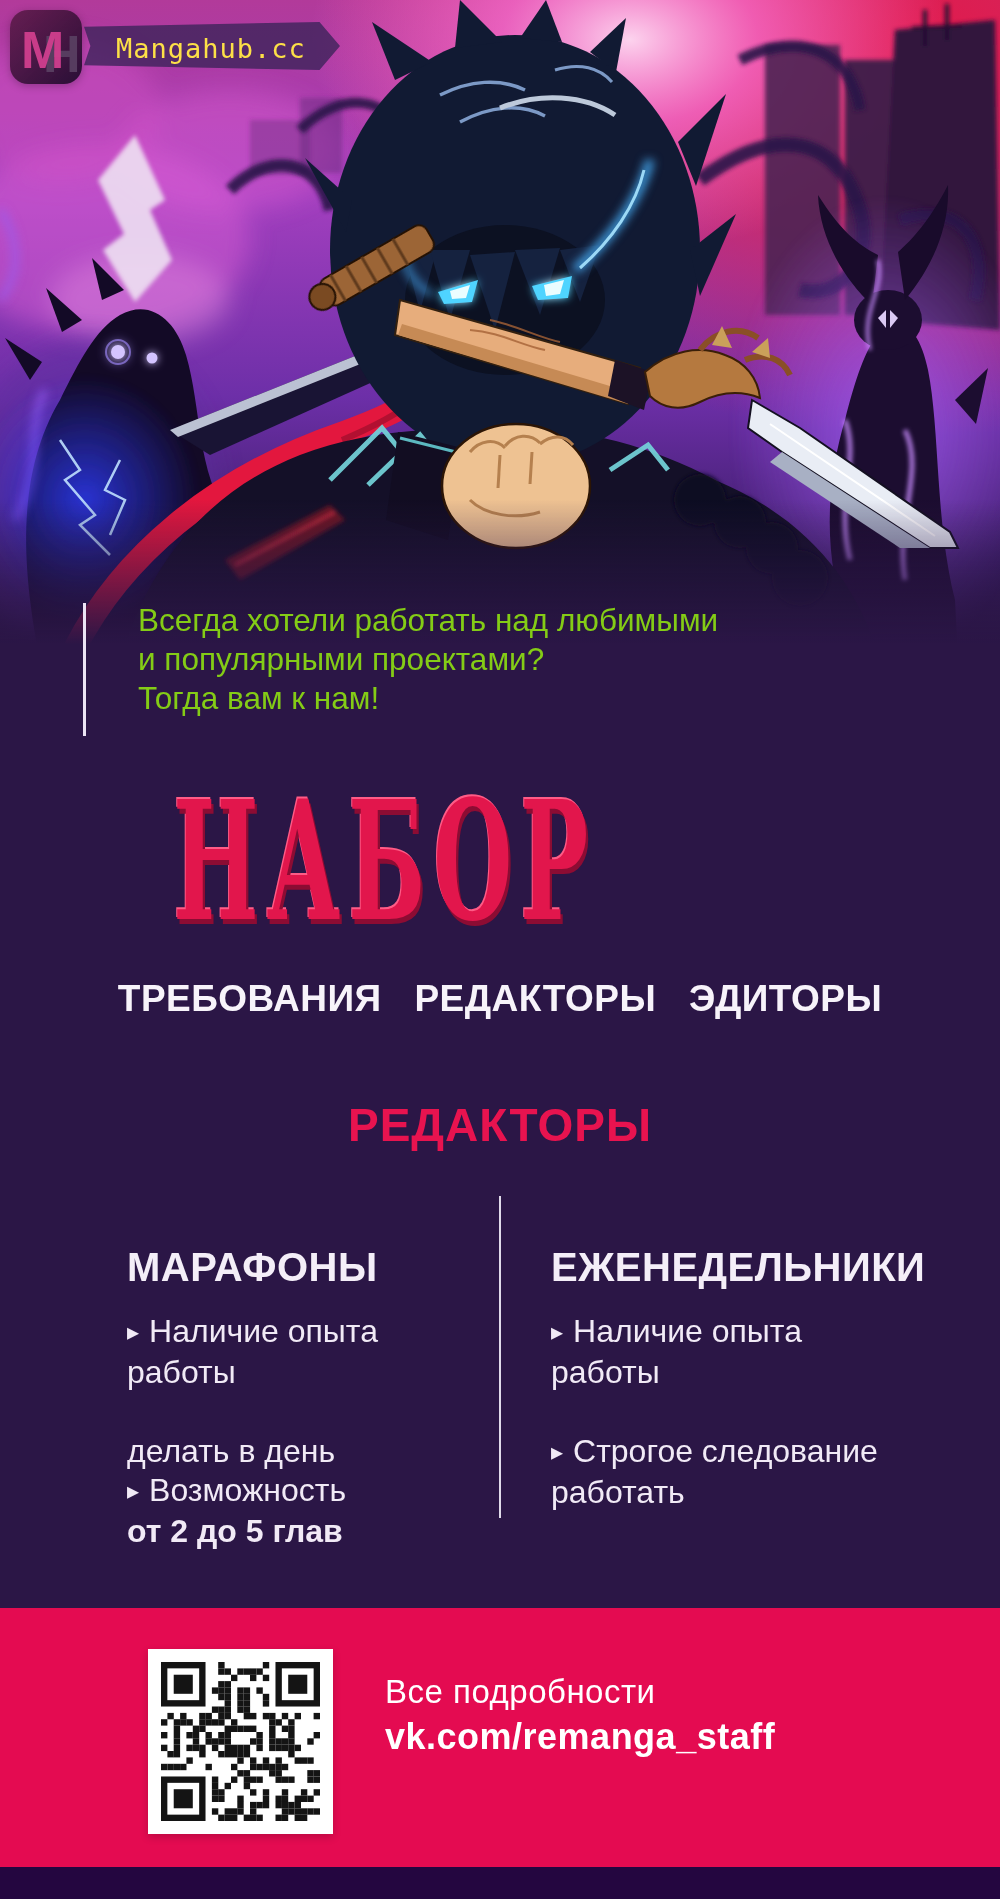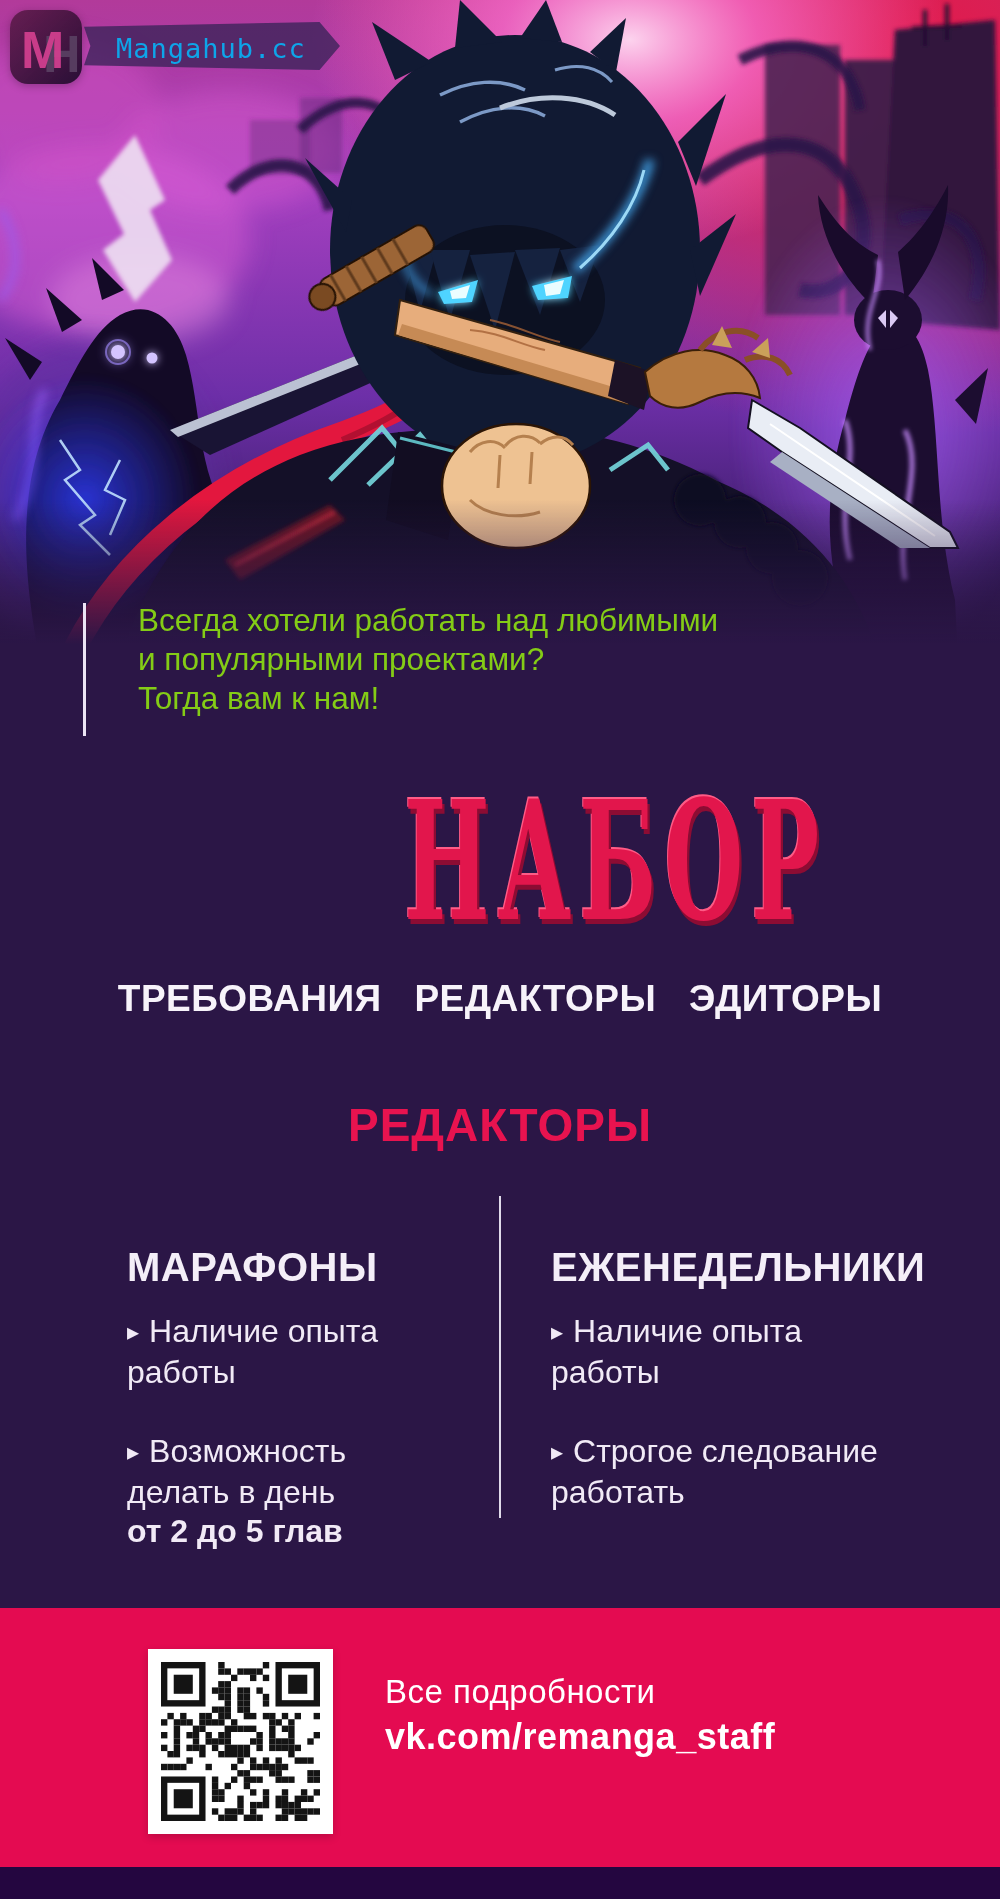--- a/index.html
+++ b/index.html
@@ -13,29 +13,29 @@
   
   .wm-box{position:absolute;left:10px;top:10px;width:72px;height:74px;border-radius:18px;
           background:linear-gradient(135deg,rgba(90,25,70,.85),rgba(28,10,42,.92));
           box-shadow:0 2px 8px rgba(0,0,0,.25);}
   .wm-m{position:absolute;left:11px;top:10px;font-size:52px;font-weight:bold;color:#cf3f8d;opacity:.95;}
   .wm-h{position:absolute;left:33px;top:14px;font-size:52px;font-weight:bold;color:#5a4163;opacity:.9;}
   .wm-ribbon{position:absolute;left:84px;top:22px;width:256px;height:48px;
              background:rgba(58,34,88,.78);
              clip-path:polygon(0% 10%,92% 0%,100% 50%,92% 100%,0% 90%,2.5% 50%);}
   .wm-site{position:absolute;left:116px;top:33px;font-family:"DejaVu Sans Mono",monospace;
-           font-size:27px;color:#0ea5e9;letter-spacing:1px;}
+           font-size:27px;color:#fde047;letter-spacing:1px;}
 
   
   .intro-bar{position:absolute;left:83px;top:603px;width:3px;height:133px;background:#ece4f4;}
   .intro{position:absolute;left:138px;top:601px;color:#84cc16;font-size:31.5px;line-height:39px;}
 
   
   .nabor-wrap{position:absolute;left:0;top:786px;width:1000px;height:150px;
-              display:flex;justify-content:flex-end;align-items:flex-start;}
+              display:flex;justify-content:flex-start;align-items:flex-start;}
   .nabor{font-family:"DejaVu Serif",serif;font-weight:700;font-size:165px;line-height:150px;
          color:#e2164c;letter-spacing:14px;transform:scaleX(.55);transform-origin:50% 0;
          text-shadow:4px 5px 0 #8c0c33,-2px -2px 0 #ff5b86;white-space:nowrap;}
   .roles{position:absolute;left:0;top:978px;width:1000px;text-align:center;color:#f7f3fa;
          font-size:37px;font-weight:bold;letter-spacing:.5px;word-spacing:22px;white-space:nowrap;}
   .req-title{position:absolute;left:0;top:1098px;width:1000px;text-align:center;color:#e8134f;
              font-size:46px;font-weight:bold;letter-spacing:1px;}
 
   .col-header{position:absolute;color:#f4eef8;font-size:40px;font-weight:bold;letter-spacing:.5px;white-space:nowrap;margin-top:27px;}
   .col-divider{position:absolute;left:499px;top:1196px;width:2px;height:322px;background:rgba(240,235,248,.92);}
@@ -328,22 +328,22 @@
 
   <div class="col-header" style="left:127px;top:1218px;">МАРАФОНЫ</div>
   <div class="col-header" style="left:551px;top:1218px;">ЕЖЕНЕДЕЛЬНИКИ</div>
 
   <div class="bullet" style="left:127px;top:1312px;width:350px;">
     <div><span class="marker">▸</span><span>Наличие опыта</span></div>
     <div>работы</div>
   </div>
 
   <div class="bullet" style="left:127px;top:1432px;width:350px;">
+    <div>делать в день</div>
     <div><span class="marker">▸</span><span>Возможность</span></div>
-    <div>делать в день</div>
     <div class="bold">от 2 до 5 глав</div>
   </div>
 
   <div class="bullet" style="left:551px;top:1312px;">
     <div><span class="marker">▸</span><span>Наличие опыта</span></div>
     <div>работы</div>
   </div>
 
   <div class="bullet" style="left:551px;top:1432px;">
     <div><span class="marker">▸</span><span>Строгое следование</span></div>

